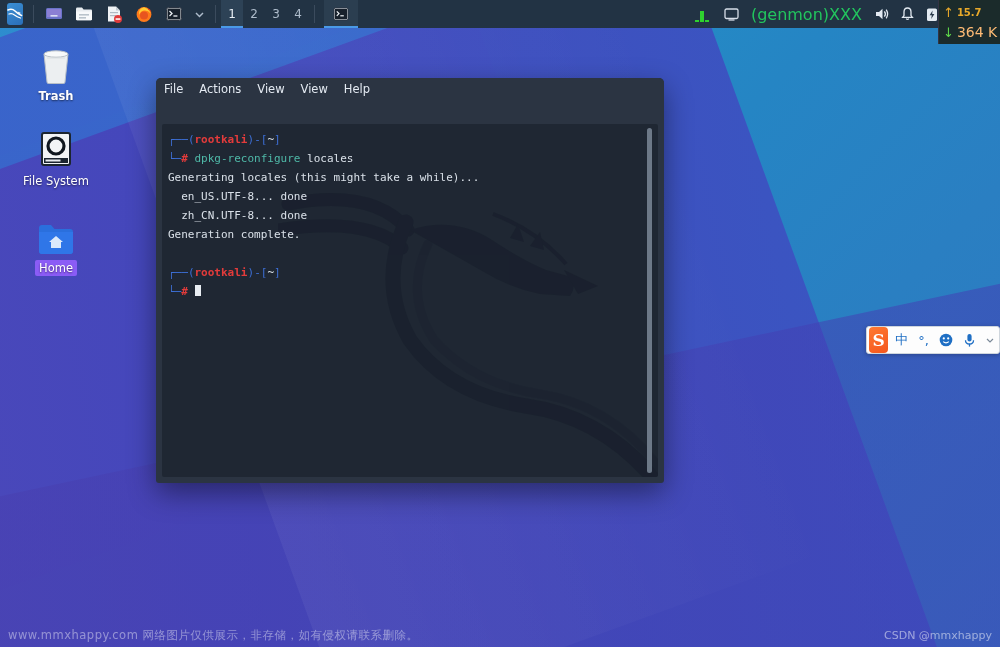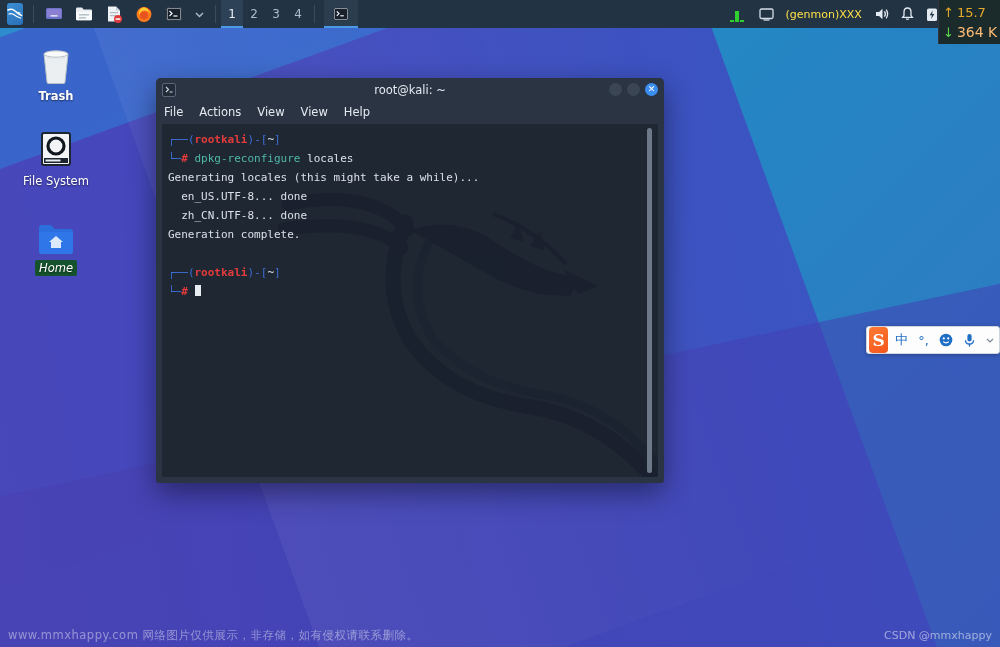--- a/index.html
+++ b/index.html
@@ -79,47 +79,47 @@
   .ws.active:after{ content:""; position:absolute; left:0; right:0; bottom:0; height:2px; background:#4a9ae8; }
   #tasklist{ display:flex; align-items:center; margin-left:4px; }
   .task-btn{
     height:28px; padding:0 7px; display:flex; align-items:center; position:relative;
     background:#2b3e50;
   }
   .task-btn:after{ content:""; position:absolute; left:0; right:0; bottom:0; height:2px; background:#4a9ae8; }
 
   #panel-spacer{ flex:1; }
   #tray{ display:flex; align-items:center; gap:2px; padding-right:6px; }
-  .tray-item{ display:flex; align-items:center; padding:0 5px; height:28px; font-size:11px; color:#fde047; }
+  .tray-item{ display:flex; align-items:center; padding:0 5px; height:28px; font-size:16px; color:#22c55e; }
   #netgraph{ width:26px; height:20px; position:relative; }
   #netgraph .bar{ position:absolute; bottom:2px; width:4px; background:#2fd12f; }
   #clock{ font-size:12.5px; color:#e3eaf2; padding:0 6px; }
   .tray-sep{ width:1px; height:18px; background:#3b4b5d; margin:0 3px; }
 
   
   #netpopup{
     position:absolute; right:0; top:0; width:62px; height:44px;
     background:#1b2b2b; border-left:1px solid #334; z-index:60;
     font-family:"DejaVu Sans","Liberation Sans",sans-serif;
     padding:2px 4px; overflow:hidden;
   }
   #netpopup .row{ display:flex; align-items:center; gap:3px; height:20px; white-space:nowrap; }
-  #netpopup .up-val{ color:#e8a92a; font-size:13px; }
+  #netpopup .up-val{ color:#e8a92a; font-size:10px;font-weight:bold; }
   #netpopup .dn-val{ color:#fdba74; font-size:14px; }
   .arrow-up{ color:#e8a92a; font-size:13px; }
   .arrow-dn{ color:#5ed84a; font-size:13px; }
 
   
   .desk-icon{
     position:absolute; width:92px; text-align:center; color:#ffffff;
     font-size:11.5px; text-shadow:0 1px 2px rgba(0,0,0,.55); cursor:default;
   }
   .desk-icon .glyph{ height:44px; display:flex; align-items:flex-end; justify-content:center; margin-bottom:4px; }
   .desk-icon .label{ display:inline-block; padding:1px 4px; border-radius:2px; }
-  .desk-icon .label.selected{ background:#14532d;font-style:italic; }
+  .desk-icon .label.selected{ background:#8b5cf6; }
   #icon-trash{ left:10px; top:40px;font-weight:bold; }
   #icon-filesystem{ left:10px; top:125px; }
   #icon-home{ left:10px; top:212px; }
 
   
   #terminal{
     position:absolute; left:156px; top:78px; width:508px; height:405px;
     background:#2b3442; border-radius:5px 5px 3px 3px;
     box-shadow:0 10px 28px rgba(0,0,0,.42);
     overflow:hidden; z-index:30;
@@ -230,34 +230,20 @@
     <svg width="38" height="34" viewBox="0 0 38 34">
       <path d="M2 6 Q2 3 5 3 L14 3 L17.5 7 L33 7 Q36 7 36 10 L36 29 Q36 32 33 32 L5 32 Q2 32 2 29 Z" fill="#2a6fdd"></path>
       <path d="M2 10 L36 10 L36 29 Q36 32 33 32 L5 32 Q2 32 2 29 Z" fill="#2f76e8"></path>
       <path d="M19 14 L26 20 L24 20 L24 26 L14 26 L14 20 L12 20 Z" fill="#dce9fb"></path>
     </svg>
   </div>
   <span class="label selected">Home</span>
 </div>
 
 <div id="terminal">
-  <div id="titlebar">
-    <div class="t-icon">
-      <svg width="9" height="9" viewBox="0 0 9 9">
-          <path d="M1 2 L3.5 4.5 L1 7" stroke="#cfd8e3" stroke-width="1.1" fill="none"></path>
-          <path d="M4.6 7 L7.6 7" stroke="#cfd8e3" stroke-width="1.1"></path>
-        </svg>
-    </div>
-    <div id="win-title">root@kali: ~</div>
-    <div id="win-controls">
-      <div class="wc min"></div>
-      <div class="wc max"></div>
-      <div class="wc close">✕</div>
-    </div>
-  </div>
 
   <div id="menubar">
     <span class="mi">File</span>
     <span class="mi">Actions</span>
     <span class="mi">View</span>
     <span class="mi">View</span>
     <span class="mi">Help</span>
   </div>
 
   <div id="term-body">

